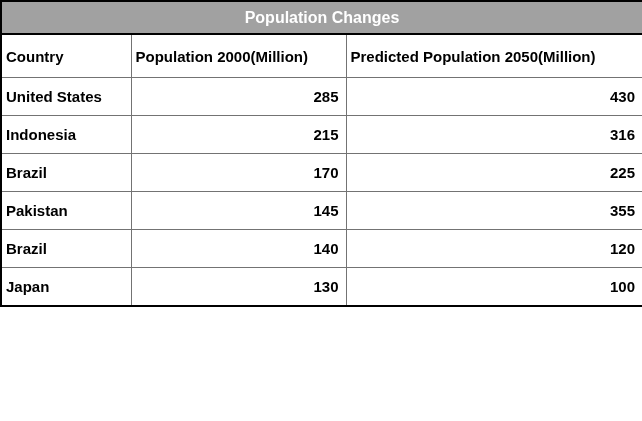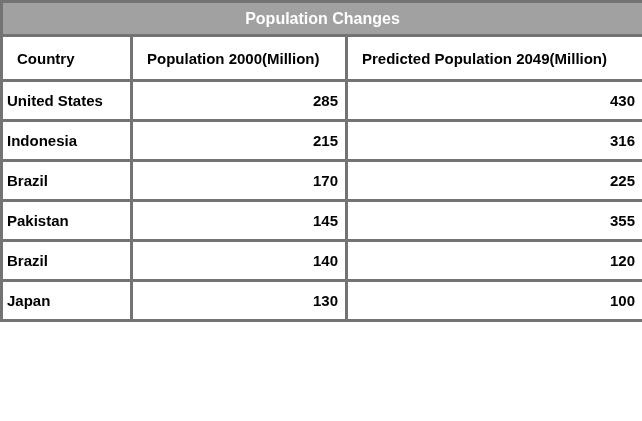--- a/index.html
+++ b/index.html
@@ -13,21 +13,21 @@
     font-family: "Liberation Sans", sans-serif;
   }
   .pop-table {
     width: 642px;
     border-collapse: collapse;
     table-layout: fixed;
     border: 2px solid #000000;
     font-family: "Liberation Sans", sans-serif;
   }
   .pop-table td, .pop-table th {
-    border: 3px solid #737373;
+    border: 1px solid #737373;
     padding: 0;
     overflow: hidden;
     white-space: nowrap;
   }
   .title-row td {
     background: #a1a1a1;
     color: #ffffff;
     font-weight: bold;
     font-size: 16px;
     text-align: center;
@@ -35,21 +35,21 @@
     border-bottom: 2px solid #000000;
   }
   .header-row th {
     background: #ffffff;
     color: #000000;
     font-weight: bold;
     font-size: 15px;
     text-align: left;
     vertical-align: middle;
     height: 42px;
-    padding-left: 14px;
+    padding-left: 4px;
   }
   .data-row td {
     background: #ffffff;
     color: #000000;
     font-weight: bold;
     font-size: 15px;
     vertical-align: middle;
     height: 37px;
   }
   .data-row td.country-cell {
@@ -73,21 +73,21 @@
       <col class="c2">
       <col class="c3">
   </colgroup>
   <tbody>
     <tr class="title-row">
       <td colspan="3">Population Changes</td>
     </tr>
     <tr class="header-row">
       <th>Country</th>
       <th>Population 2000(Million)</th>
-      <th>Predicted Population 2049(Million)</th>
+      <th>Predicted Population 2050(Million)</th>
     </tr>
   </tbody>
   <tbody id="table-body">
 
 
   <tr class="data-row">
     <td class="country-cell">United States</td>
     <td class="num-cell">285</td>
     <td class="num-cell">430</td>
   </tr>

